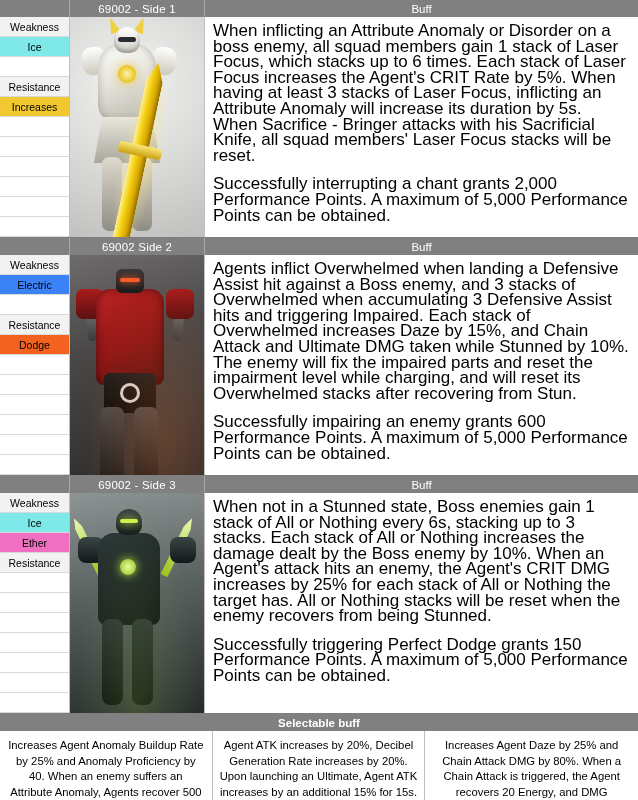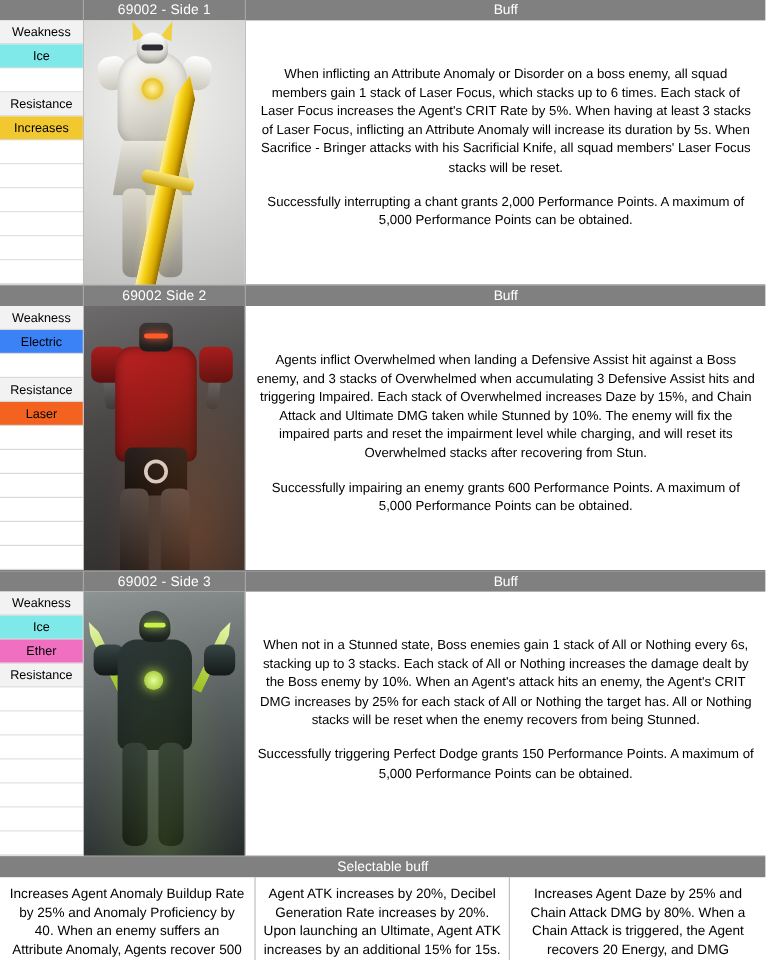--- a/index.html
+++ b/index.html
@@ -87,39 +87,38 @@
     min-width: 135px;
     position: relative;
     overflow: hidden;
     border-right: 1px solid #bfbfbf;
   }
 
   
   .desc {
     flex: 1;
     padding: 6px 8px 6px 8px;
-    font-size: 11px;
+    font-size: 17px;
     line-height: 15.6px;
     color: #000;
-    text-align: center;
-    margin-top: 32px;
   }
   .desc p { margin: 0; }
   .desc p + p { margin-top: 13px; }
 
   
   .sel-hdr {
     width: 638px;
     height: 17px;
     background: #808080;
     color: #fff;
     font-size: 11.5px;
     display: flex;
     align-items: center;
     justify-content: center;
+    font-weight: bold;
   }
   .sel-row {
     display: flex;
     width: 638px;
   }
   .sel-col {
     width: 212.66px;
     padding: 7px 7px;
     font-size: 11.3px;
     line-height: 15.6px;
@@ -353,21 +352,21 @@
       <div class="hdr-left"></div>
       <div class="hdr-mid">69002 Side 2</div>
       <div class="hdr-right">Buff</div>
     </div>
     <div class="body-row">
       <div class="attrs">
         <div class="attr-cell attr-label">Weakness</div>
         <div class="attr-cell" style="background:#3b82f6">Electric</div>
         <div class="attr-cell attr-blank"></div>
         <div class="attr-cell attr-label">Resistance</div>
-        <div class="attr-cell" style="background:#F4621F">Laser</div>
+        <div class="attr-cell" style="background:#F4621F">Dodge</div>
         <div class="attr-cell attr-blank"></div>
         <div class="attr-cell attr-blank"></div>
         <div class="attr-cell attr-blank"></div>
         <div class="attr-cell attr-blank"></div>
         <div class="attr-cell attr-blank"></div>
         <div class="attr-cell attr-blank"></div>
       </div>
 
       <div class="art a2">
         <div class="art-inner">

